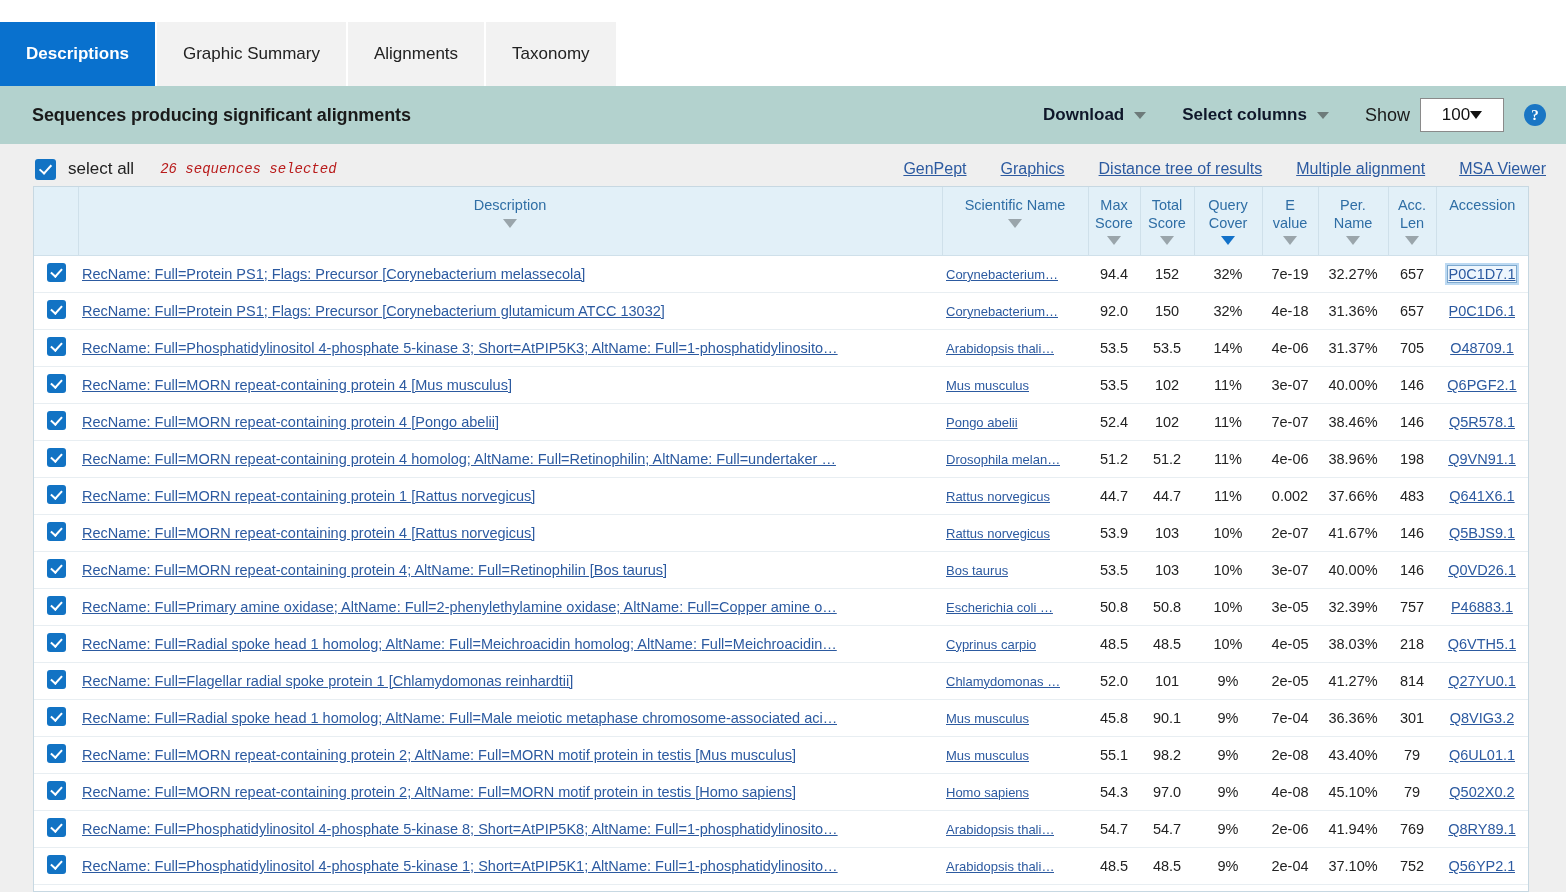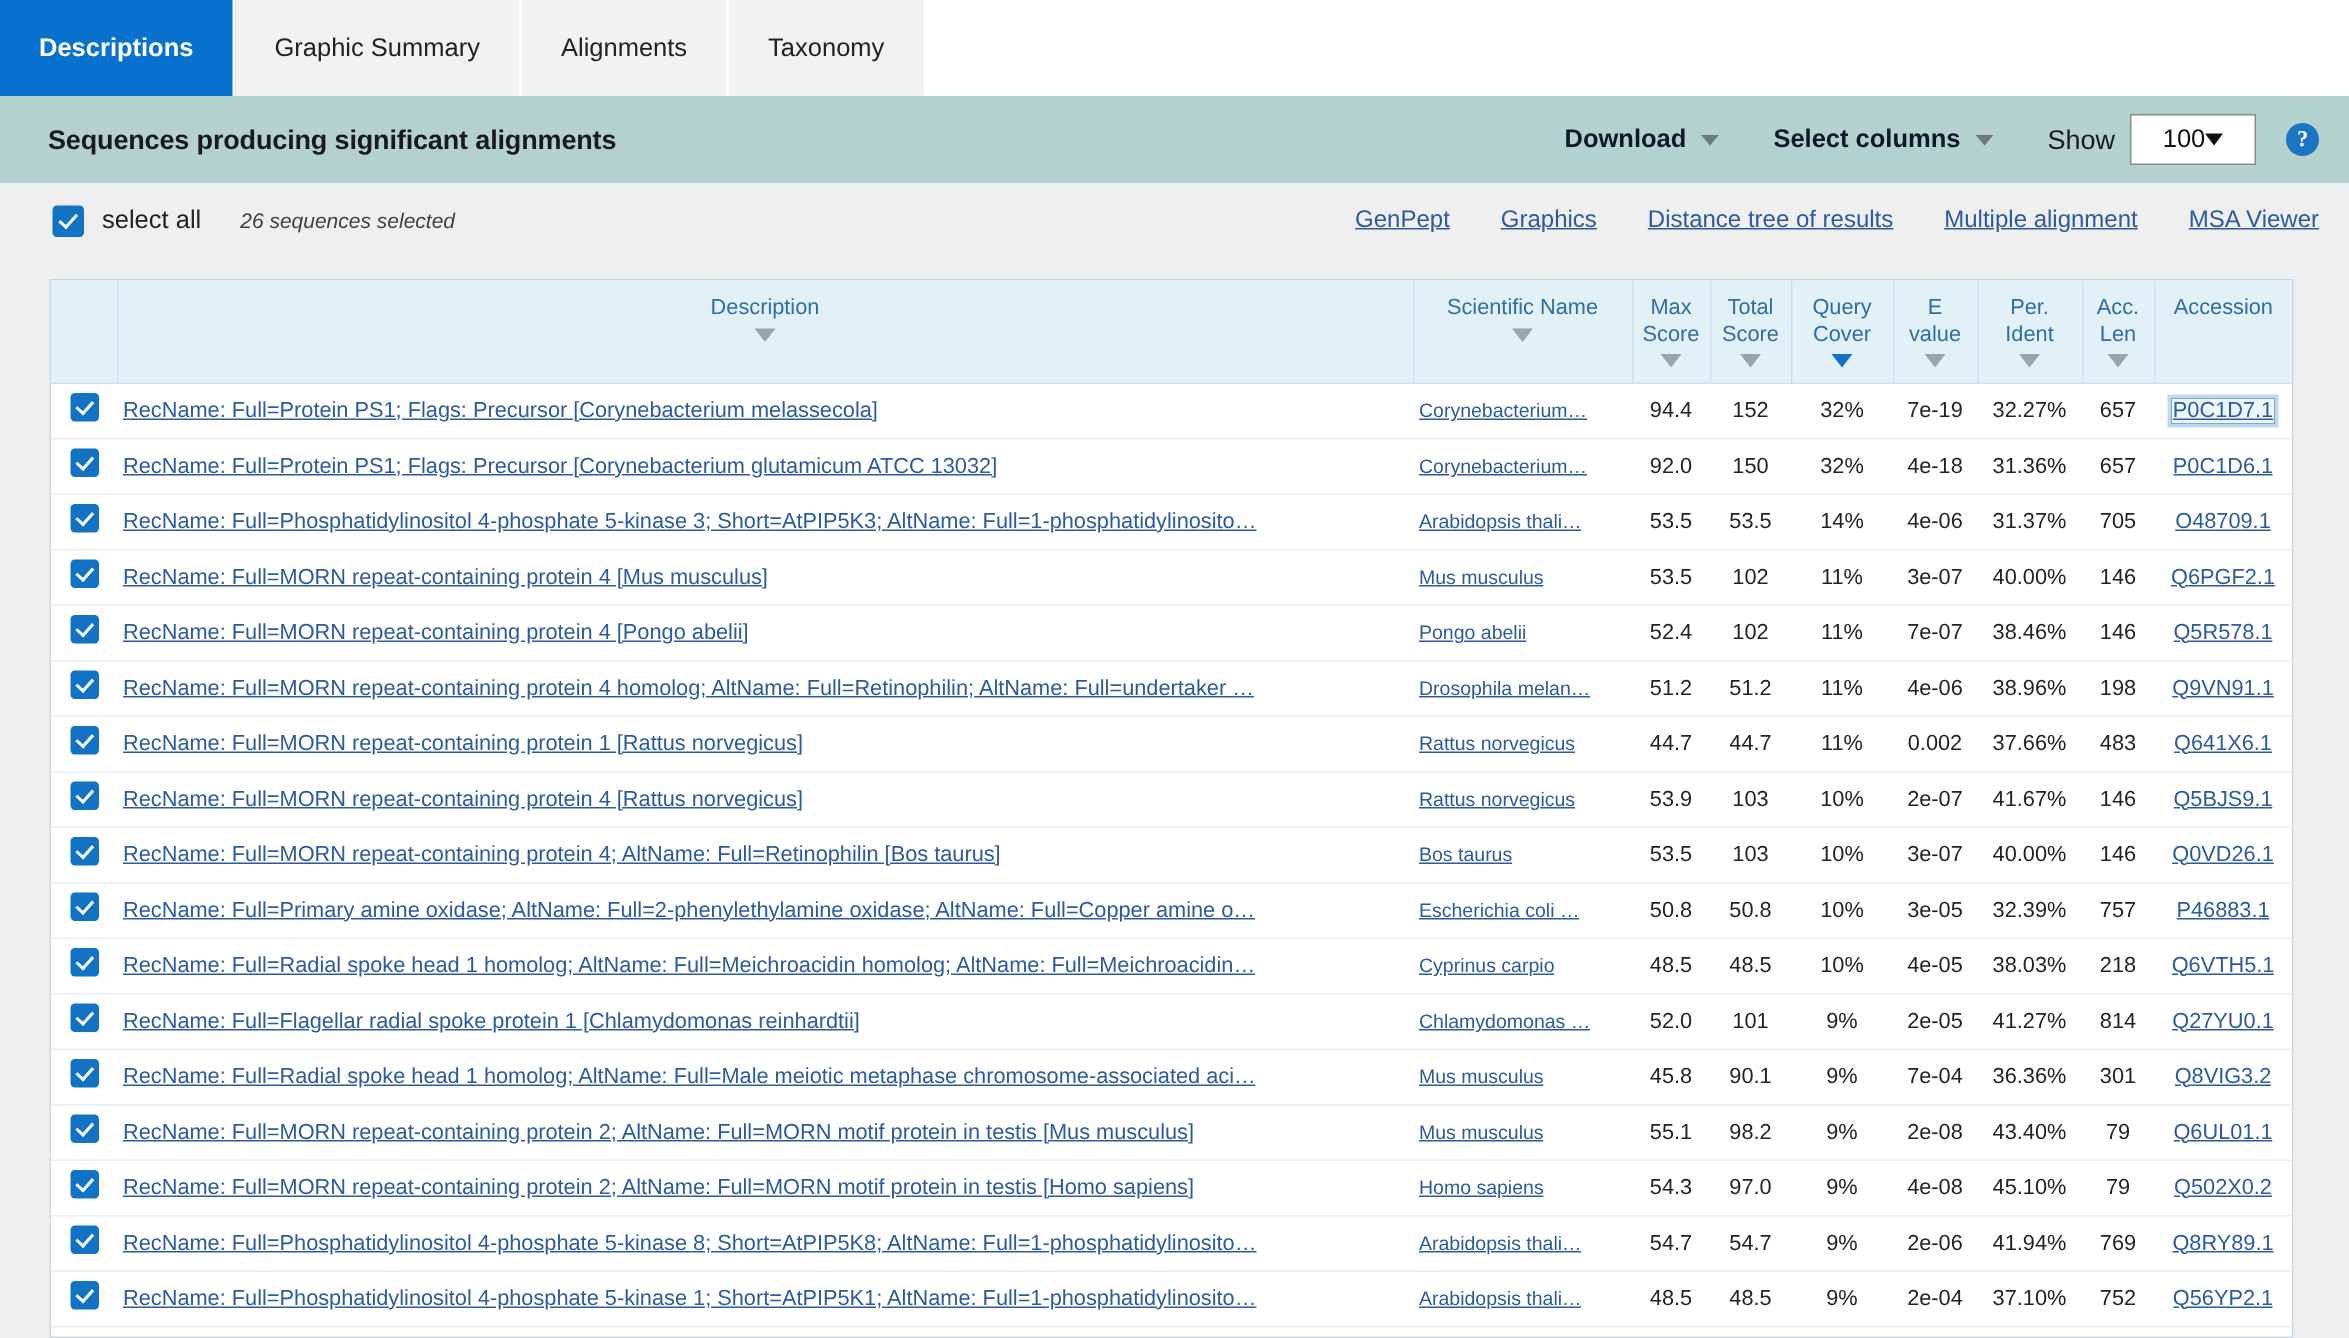--- a/index.html
+++ b/index.html
@@ -20,21 +20,21 @@
   .page {
     position: relative;
     width: 1566px;
     height: 892px;
     background: #efefef;
   }
 
   
   .tabbar {
     position: relative;
-    height: 64px;
+    height: 86px;
     background: #ffffff;
     display: flex;
     align-items: flex-end;
     padding-left: 0px;
     box-sizing: border-box;
   }
   .tabbar::after {
     content: "";
     position: absolute;
     left: 0; right: 0; bottom: 0;
@@ -176,22 +176,23 @@
     border-width: 0 2.6px 2.6px 0;
     transform: rotate(42deg);
   }
   .sel-all-label {
     font-size: 17px;
     color: #222;
   }
   .sel-count {
     font-size: 14px;
     font-style: italic;
-    color: #404040;
+    color: #b91c1c;
     margin-left: 14px;
+    font-family: Liberation Mono, monospace;
   }
   .link-group {
     margin-left: auto;
     display: flex;
     align-items: center;
     gap: 34px;
   }
   .toplink {
     font-size: 16px;
     color: #2c5aa0;
@@ -394,21 +395,21 @@
           </th>
           <th class="sorted">
             <span class="th-label">Query Cover</span>
             <span class="sort-arrow"></span>
           </th>
           <th>
             <span class="th-label">E value</span>
             <span class="sort-arrow"></span>
           </th>
           <th>
-            <span class="th-label">Per. Ident</span>
+            <span class="th-label">Per. Name</span>
             <span class="sort-arrow"></span>
           </th>
           <th>
             <span class="th-label">Acc. Len</span>
             <span class="sort-arrow"></span>
           </th>
           <th class="no-sort">
             <span class="th-label">Accession</span>
 
           </th>

